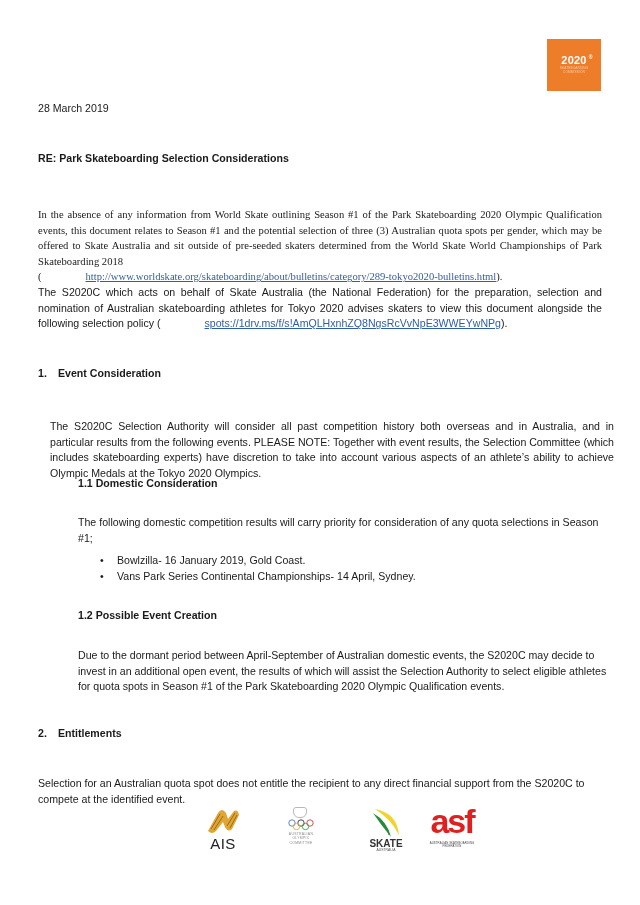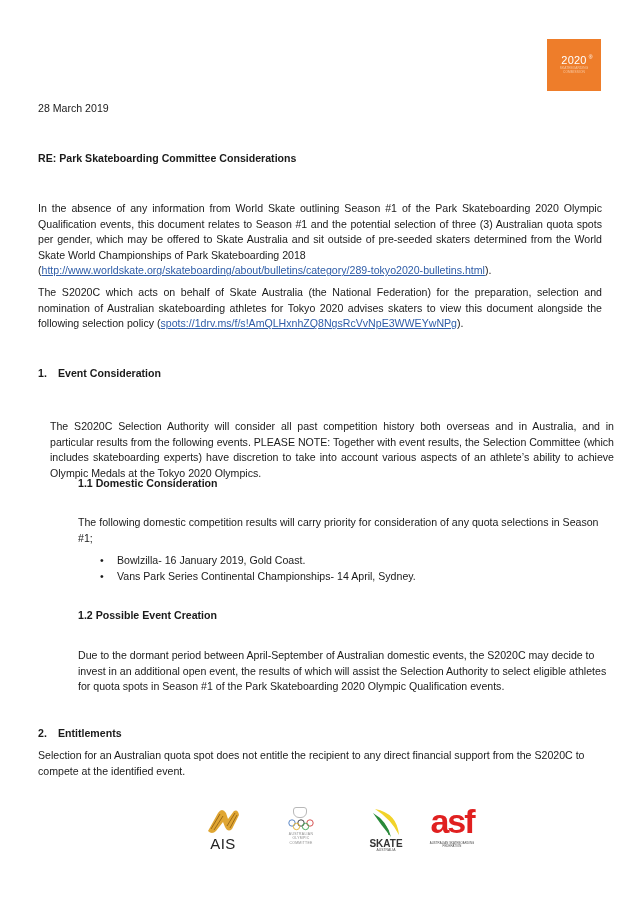--- a/index.html
+++ b/index.html
@@ -12,45 +12,45 @@
       line-height: 15.6px;
     }
     .abs { position: absolute; }
 
     
     .logo-2020 {
       position: absolute; left: 547px; top: 39px; width: 54px; height: 52px;
       background: #ee7d2a;
       display: flex; flex-direction: column; align-items: center; justify-content: center;
     }
-    .logo-2020 .yr { color: #fff; font-weight: normal; font-size: 11px; line-height: 11px; letter-spacing: 0.2px; position: relative; text-align: center; }
+    .logo-2020 .yr { color: #fff; font-weight: bold; font-size: 11px; line-height: 11px; letter-spacing: 0.2px; position: relative; text-align: center; }
     .logo-2020 .yr sup { font-size: 5px; position: absolute; right: -6px; top: -3px; }
     .logo-2020 .sub { color: #f8c9a3; font-size: 3.2px; line-height: 3.6px; text-align: center; margin-top: 1px; letter-spacing: 0.1px; }
 
     .date { left: 38px; top: 101px; }
     .re { left: 38px; top: 151px; font-weight: bold; }
 
     .para { position: absolute; left: 38px; width: 564px; }
-    .link { color: #2f5da8; text-decoration: underline; }
+    .link { color: #2f5da8; text-decoration: underline; margin-left: 44px; }
 
-    .p1 { top: 201px; }
+    .p1 { top: 207px; font-family: Liberation Serif, serif; }
     .p2 { top: 285px; text-align: justify; }
     .h1 { top: 366px; font-weight: bold; }
     .h1 .num { display: inline-block; width: 20px; }
     .p3 { top: 419px; text-align: justify; margin-left: 12px; }
     .h11 { left: 78px; top: 476px; font-weight: bold; }
     .p4 { left: 78px; width: 530px; top: 515px; }
     .bullets { position: absolute; left: 100px; top: 553px; list-style: none; }
     .bullets li { position: relative; padding-left: 17px; }
     .bullets li::before { content: "\2022"; position: absolute; left: 0; top: 0; }
     .h12 { left: 78px; top: 608px; font-weight: bold; }
     .p5 { left: 78px; width: 530px; top: 648px; }
     .h2 { top: 726px; font-weight: bold; }
     .h2 .num { display: inline-block; width: 20px; }
-    .p6 { top: 748px; }
+    .p6 { top: 776px; }
 
     
     .footer-logos { position: absolute; left: 0; top: 805px; width: 640px; height: 50px; padding-left: 38px; }
     .flogo { position: absolute; }
     .ais { left: 200px; top: 0; width: 46px; height: 50px; }
     .ais .mark { position: absolute; left: 4px; top: 2px; width: 38px; height: 28px; }
     .ais .txt { position: absolute; left: 0; top: 30px; width: 46px; text-align: center; font-size: 15px; line-height: 18px; color: #222; letter-spacing: 0.5px; }
     .aoc { left: 281px; top: 2px; width: 40px; height: 46px; }
     .aoc .crest { position: absolute; left: 12px; top: 0; width: 14px; height: 11px; border: 1px solid #b8b8b8; border-radius: 3px 3px 6px 6px; }
     .aoc .rings { position: absolute; left: 4px; top: 12px; width: 32px; height: 12px; }
@@ -69,21 +69,21 @@
 
 <div class="logo-2020">
   <div class="yr"><span>2020</span><sup>®</sup></div>
   <div class="sub">
     <div>SKATEBOARDING</div>
     <div>COMMISSION</div>
   </div>
 </div>
 
 <div class="abs date">28 March 2019</div>
-<div class="abs re">RE: Park Skateboarding Committee Considerations</div>
+<div class="abs re">RE: Park Skateboarding Selection Considerations</div>
 
 <div class="para p1">
   <div class="justify" style="text-align: justify;">In the absence of any information from World Skate outlining Season #1 of the Park Skateboarding 2020 Olympic Qualification events, this document relates to Season #1 and the potential selection of three (3) Australian quota spots per gender, which may be offered to Skate Australia and sit outside of pre-seeded skaters determined from the World Skate World Championships of Park Skateboarding  2018</div>
   <div><span>(</span><a class="link">http://www.worldskate.org/skateboarding/about/bulletins/category/289-tokyo2020-bulletins.html</a><span>).</span></div>
 </div>
 
 <div class="para p2"><span>The S2020C which acts on behalf of Skate Australia (the National Federation) for the preparation, selection and nomination of Australian skateboarding athletes for Tokyo 2020 advises skaters to view this document alongside the following selection policy (</span><a class="link">spots://1drv.ms/f/s!AmQLHxnhZQ8NgsRcVvNpE3WWEYwNPg</a><span>).</span></div>
 
 <div class="para h1"><span class="num">1.</span><span>Event Consideration</span></div>
 <div class="para p3">The S2020C Selection Authority will consider all past competition history both overseas and in Australia, and in particular results from the following events. PLEASE NOTE: Together with event results, the Selection Committee (which includes skateboarding experts) have discretion to take into account various aspects of an athlete’s ability to achieve Olympic Medals at the Tokyo 2020 Olympics.</div>

